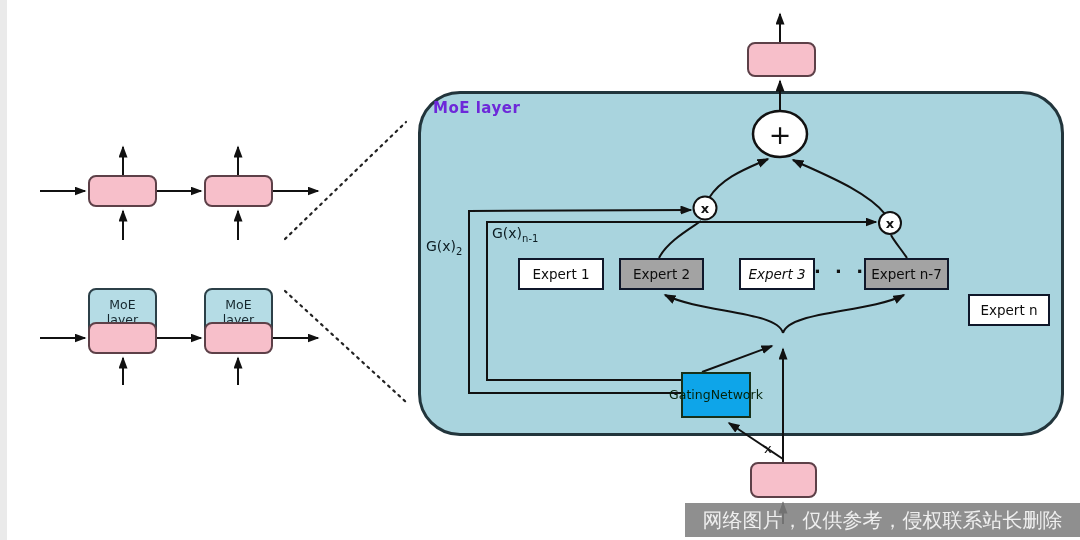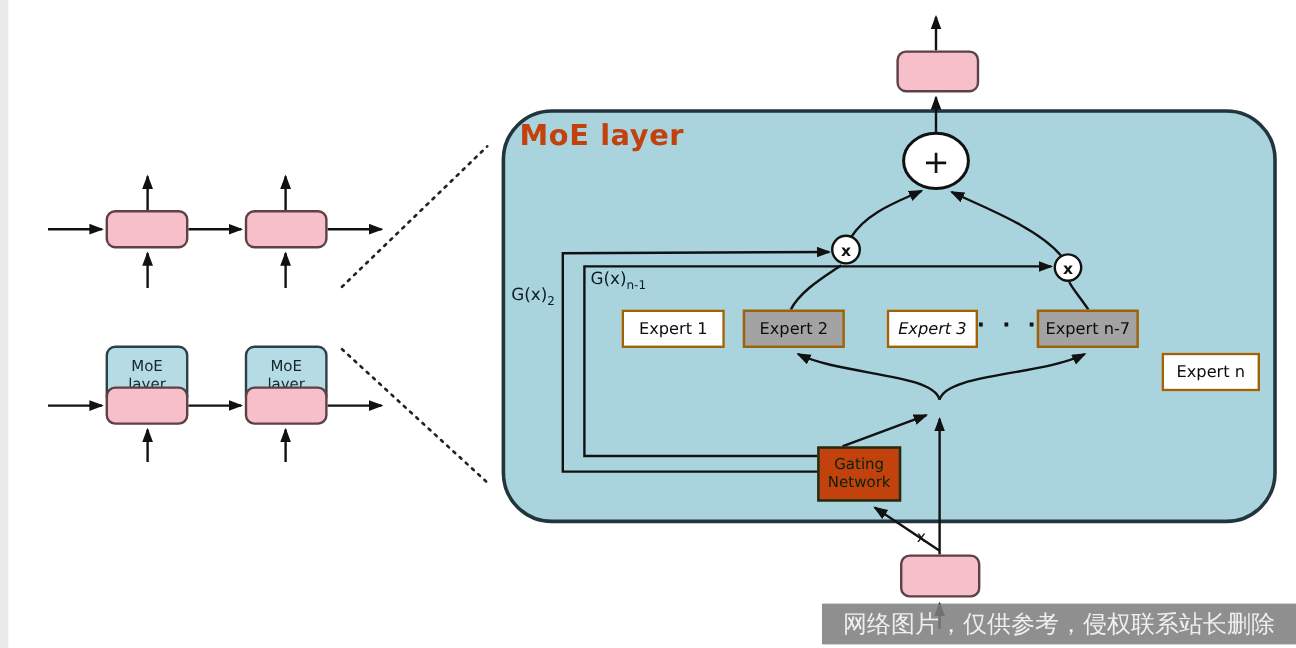--- a/index.html
+++ b/index.html
@@ -15,44 +15,44 @@
   #wires{z-index:2;}
   .node{z-index:3;}
   #watermark{z-index:5;text-align:right;}
   
   #big-panel{
     left:418px;top:91px;width:646px;height:345px;
     background:#a9d4de;border:3px solid #22353c;border-radius:42px;
     box-sizing:border-box;
   }
   .panel-title{
-    left:433px;top:99px;font-size:24px;font-weight:bold;color:#c2410c;
+    left:433px;top:99px;font-size:15px;font-weight:bold;color:#6d28d9;
     letter-spacing:.5px;
   }
   
   .pink-box{
     background:#f7bfca;border:2px solid #5d4048;border-radius:8px;
     box-sizing:border-box;
   }
   .moe-small{
     background:#b5dce5;border:2px solid #2c4048;border-radius:8px;
     box-sizing:border-box;display:flex;flex-direction:column;
     align-items:center;justify-content:center;
     font-size:12.5px;line-height:1.18;color:#15272e;margin-top:48px;
   }
   .expert{
-    top:258px;height:32px;background:#ffffff;border:2px solid #a16207;
+    top:258px;height:32px;background:#ffffff;border:2px solid #0f172a;
     box-sizing:border-box;display:flex;align-items:center;justify-content:center;
     font-size:13.5px;color:#0d0d0d;white-space:nowrap;
   }
   .expert.dark{background:#a3a3a3;}
   #gating-box{
     left:681px;top:372px;width:70px;height:46px;
-    background:#c2410c;border:2px solid #173018;box-sizing:border-box;
-    display:flex;flex-direction:column;align-items:center;justify-content:center;
+    background:#0ea5e9;border:2px solid #173018;box-sizing:border-box;
+    display:flex;flex-direction:row;align-items:center;justify-content:center;
     font-size:12.5px;line-height:1.18;color:#06240a;
   }
   .gx{font-size:14px;color:#0c1c22;}
   .gx sub{font-size:10px;}
   .dots{font-size:18px;font-weight:bold;letter-spacing:4px;color:#111;}
   .input-x{font-size:13px;color:#111;}
   #left-edge-strip{left:0;top:0;width:7px;height:540px;background:#eaeaea;z-index:0;}
   #watermark{
     left:685px;top:503px;width:395px;height:34px;
     background:rgba(128,128,128,0.88);

